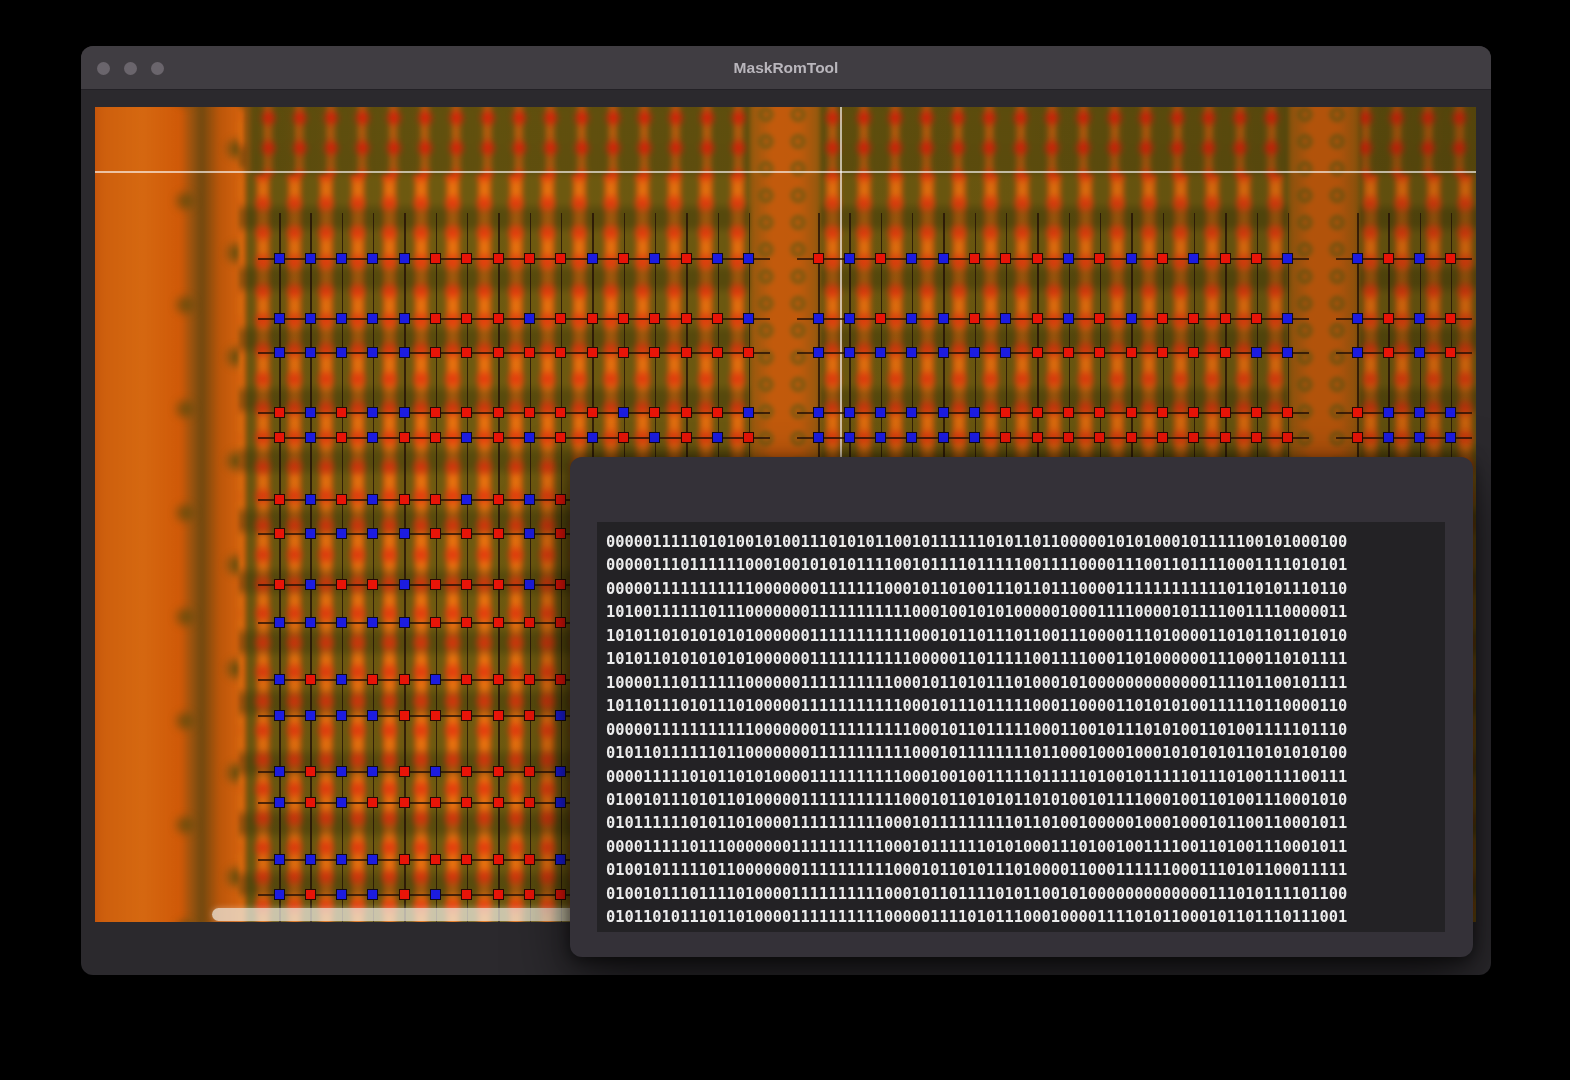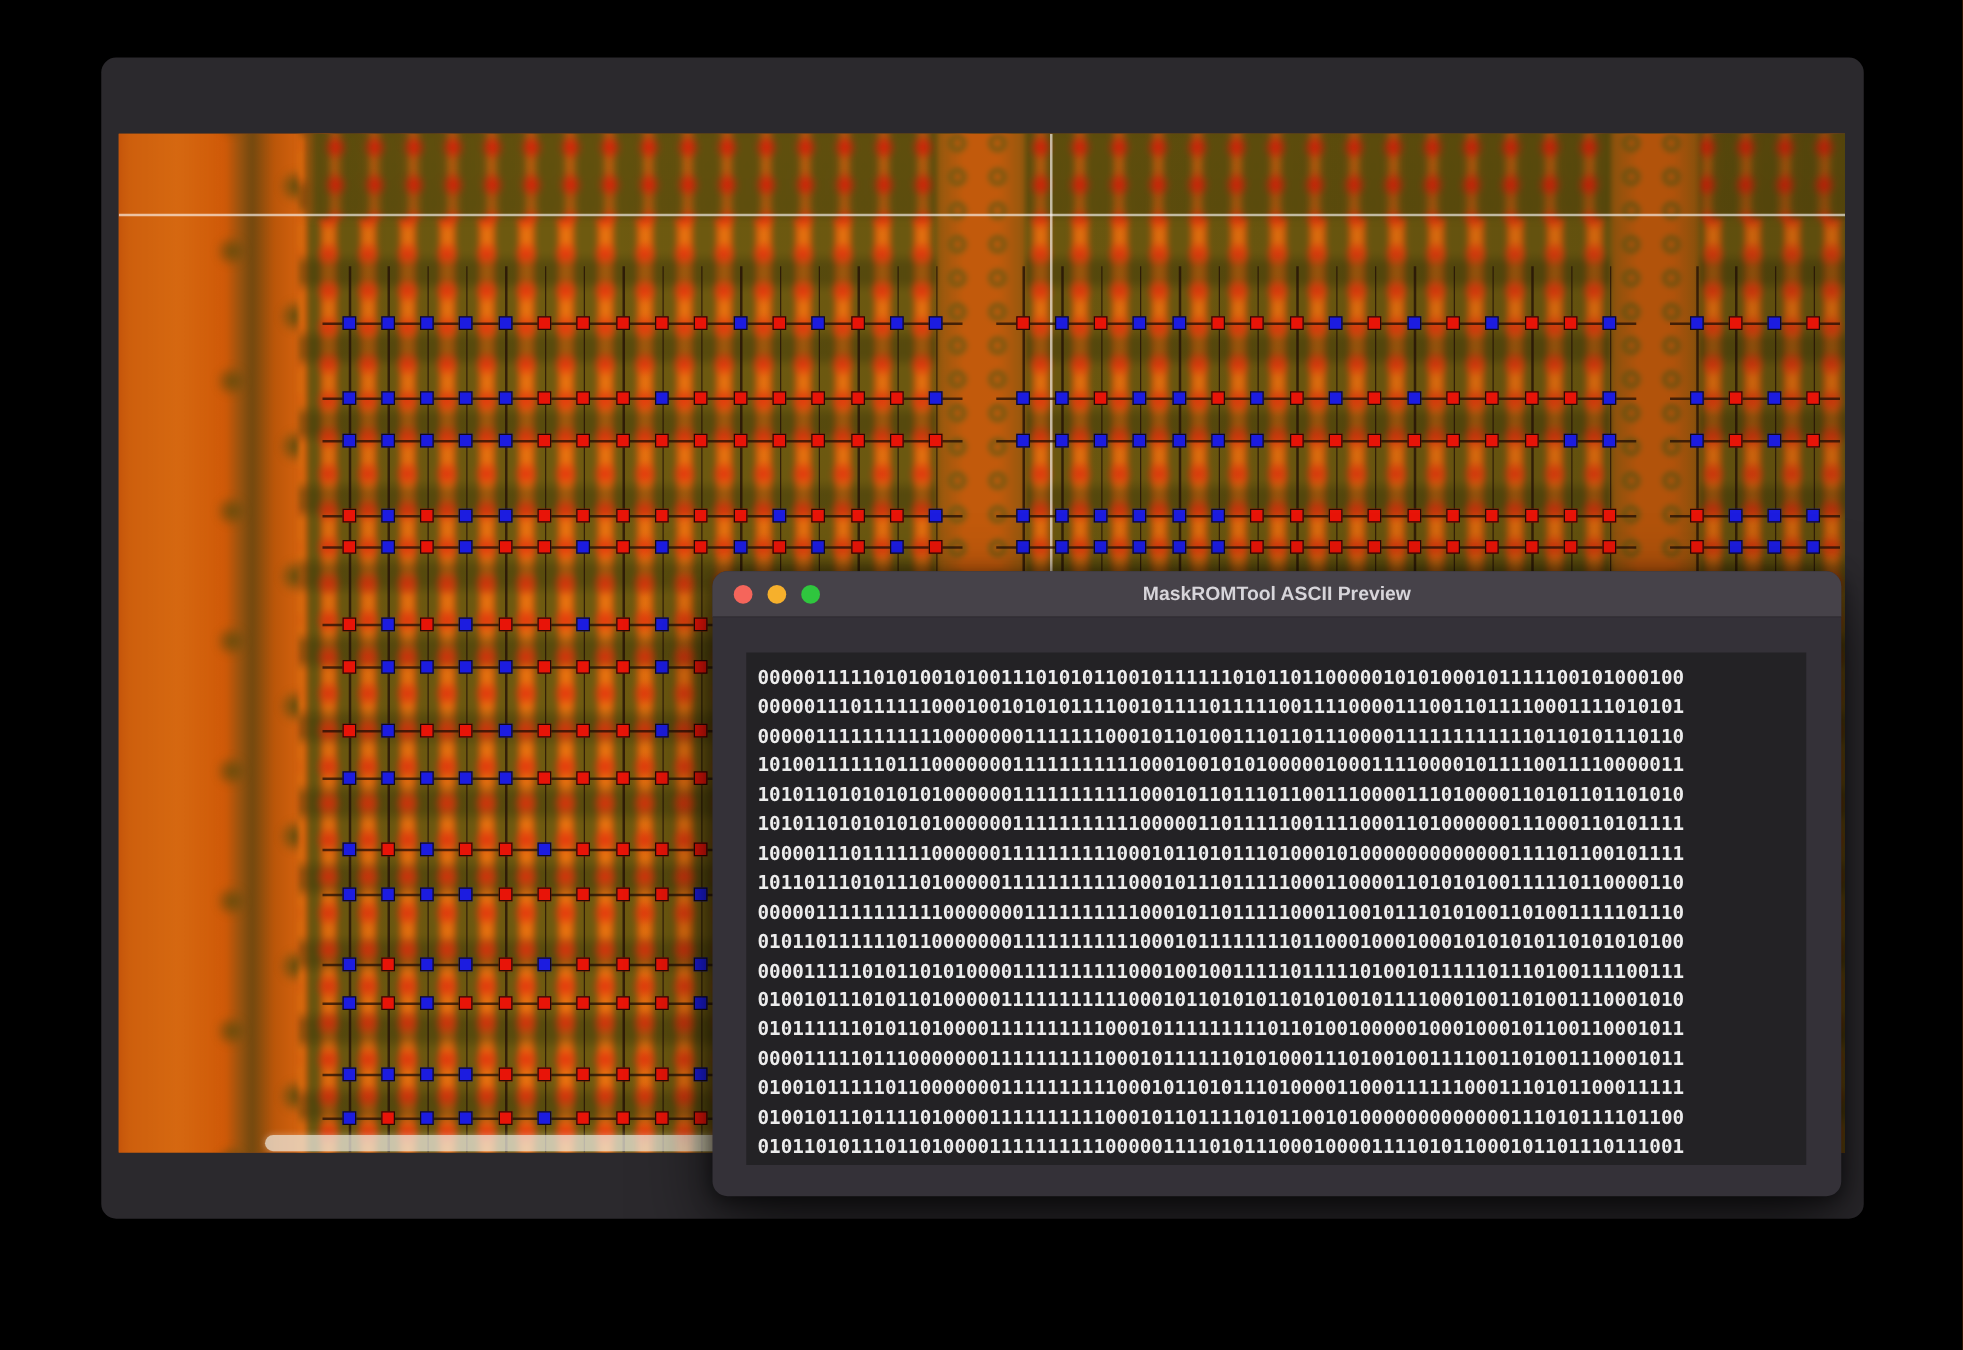--- a/index.html
+++ b/index.html
@@ -87,20 +87,28 @@
   .ascii-panel { position:absolute; left:27px; top:65px; width:848px; height:410px;
                  background:#232225; overflow:hidden; }
   .ascii-text { padding:9px 0 0 9px; font-family:"DejaVu Sans Mono", monospace;
                 font-size:15.4px; font-weight:600; line-height:23.45px;
                 color:#ececec; white-space:pre; }
 </style>
 </head>
 <body>
 
 <div class="main-window">
+  <div class="main-titlebar">
+    <div class="lights">
+      <div class="light"></div>
+      <div class="light"></div>
+      <div class="light"></div>
+    </div>
+    <div class="title-text">MaskRomTool</div>
+  </div>
 
   <div class="die" id="die">
 
     <div class="tex tex-left"></div>
     <div class="tex tex-left-dots"></div>
     <div class="tex tex-cells"></div>
     <div class="tex tex-top"></div>
     <div class="tex tex-gap" style="left:655px;"></div>
     <div class="tex tex-gap" style="left:1194px;"></div>
     <div class="tex die-shade"></div>
@@ -730,28 +738,20 @@
         <div class="bit" style="left: 1287.83px; top: 781.5px; background: rgb(28, 28, 224);"></div>
         <div class="bit" style="left: 1319.16px; top: 781.5px; background: rgb(232, 20, 8);"></div>
         <div class="bit" style="left: 1350.49px; top: 781.5px; background: rgb(28, 28, 224);"></div>
       </div>
 
     <div class="die-scrollbar"></div>
   </div>
 </div>
 
 <div class="ascii-window">
-  <div class="ascii-titlebar">
-    <div class="ascii-lights">
-      <div class="ascii-light" id="alClose" style="background: rgb(245, 101, 91);"></div>
-      <div class="ascii-light" id="alMin" style="background: rgb(246, 176, 44);"></div>
-      <div class="ascii-light" id="alZoom" style="background: rgb(47, 198, 62);"></div>
-    </div>
-    <div class="ascii-title">MaskROMTool ASCII Preview</div>
-  </div>
   <div class="ascii-panel">
     <div class="ascii-text" id="asciiText">00000111110101001010011101010110010111111010110110000010101000101111100101000100
 00000111011111100010010101011110010111101111100111100001110011011110001111010101
 00000111111111110000000111111100010110100111011011100001111111111110110101110110
 10100111111011100000001111111111100010010101000001000111100001011110011110000011
 10101101010101010000001111111111100010110111011001110000111010000110101101101010
 10101101010101010000001111111111100000110111110011110001101000000111000110101111
 10000111011111100000011111111110001011010111010001010000000000000111101100101111
 10110111010111010000011111111111000101110111110001100001101010100111110110000110
 00000111111111110000000111111111100010110111110001100101110101001101001111101110

